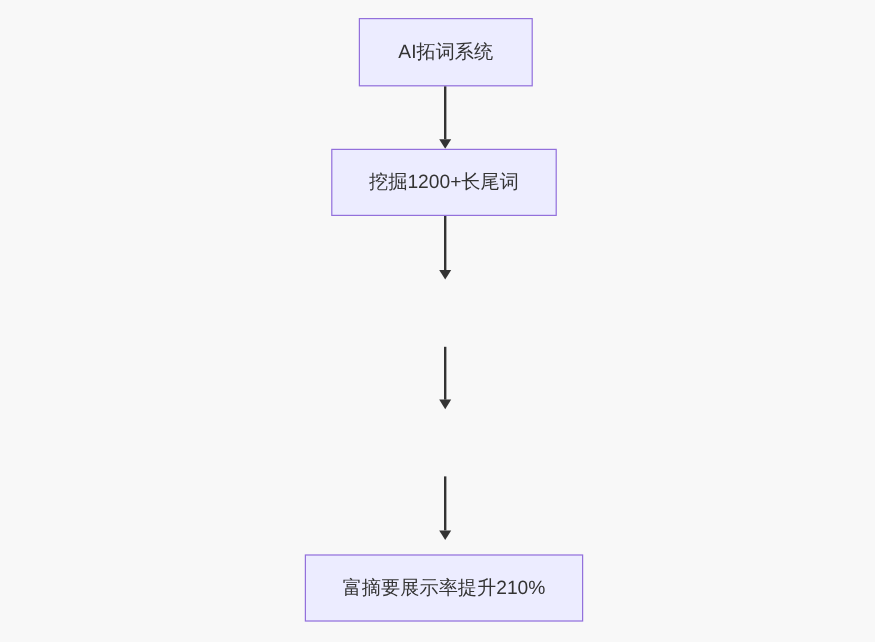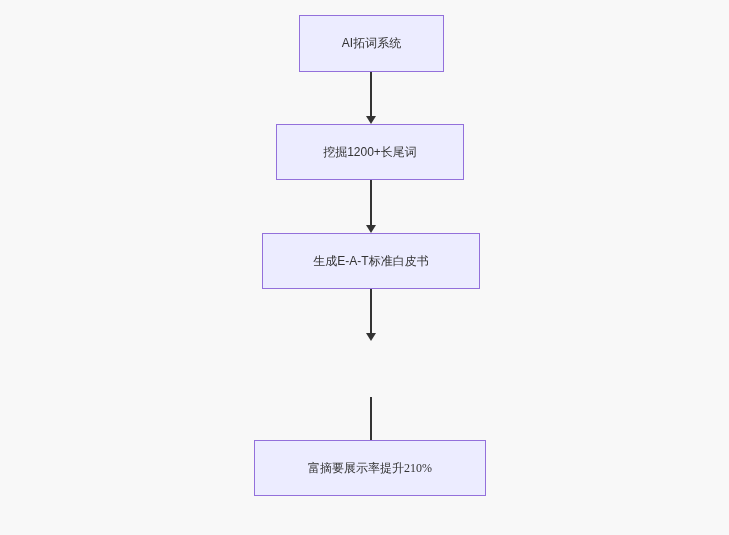--- a/index.html
+++ b/index.html
@@ -17,32 +17,32 @@
     position: relative;
     width: 729px;
     height: 535px;
   }
   .node {
     position: absolute;
     box-sizing: border-box;
     background: #ECECFF;
     border: 1px solid #9370DB;
     color: #333333;
-    font-size: 12px;
+    font-size: 16px;
     display: flex;
     align-items: center;
     justify-content: center;
     text-align: center;
     white-space: nowrap;
   }
   .n1 { left: 299px; top: 15px;  width: 145px; height: 57px; }
   .n2 { left: 276px; top: 124px; width: 188px; height: 56px; }
   .n3 { left: 262px; top: 233px; width: 218px; height: 56px; }
   .n4 { left: 264px; top: 341px; width: 214px; height: 56px; }
-  .n5 { left: 254px; top: 440px; width: 232px; height: 56px; font-family: Liberation Serif, serif; }
+  .n5 { left: 254px; top: 462px; width: 232px; height: 56px; }
 
   .arrow {
     position: absolute;
     left: 370px;
     width: 2px;
     background: #333333;
   }
   .arrow::after {
     content: "";
     position: absolute;
@@ -69,23 +69,20 @@
   </div>
 
   <div class="arrow a1"></div>
 
   <div class="node n2">
     <span>挖掘1200+长尾词</span>
   </div>
 
   <div class="arrow a2"></div>
 
-  <div class="node n3">
-    <span>生成E-A-T标准白皮书</span>
-  </div>
 
   <div class="arrow a3"></div>
 
 
   <div class="arrow a4"></div>
 
   <div class="node n5">
     <span>富摘要展示率提升210%</span>
   </div>
 

